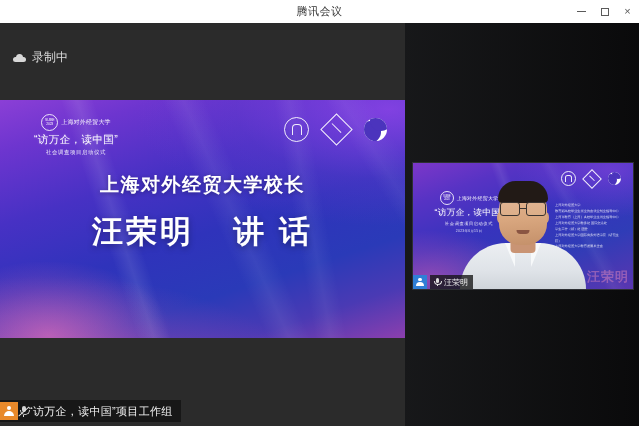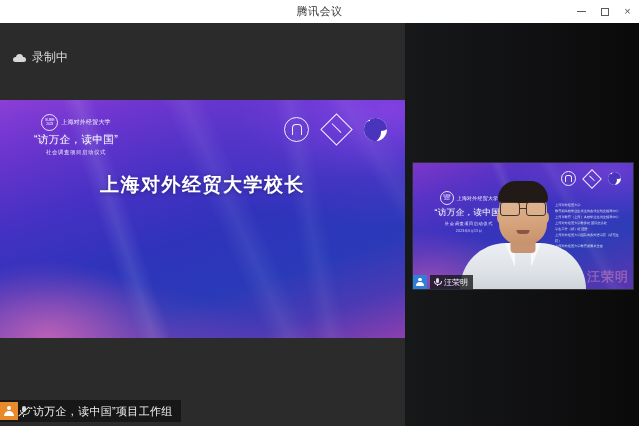--- a/index.html
+++ b/index.html
@@ -693,20 +693,25 @@
         </div>
 
         <div class="slide-logos">
           <span class="logo-seal"></span>
           <span class="logo-diamond"></span>
           <span class="logo-swirl"></span>
         </div>
 
         <div class="slide-heading">
           <div class="slide-line1">上海对外经贸大学校长</div>
+          <div class="slide-line2">
+            <span>汪荣明</span>
+            <span class="gap"></span>
+            <span>讲 话</span>
+          </div>
         </div>
       </div>
 
       <div class="stage-nameplate">
         <span class="np-avatar">
           <span class="np-avatar-glyph"></span>
         </span>
         <span class="np-mic">
           <span class="mic-cap"></span>
           <span class="mic-arc"></span>

